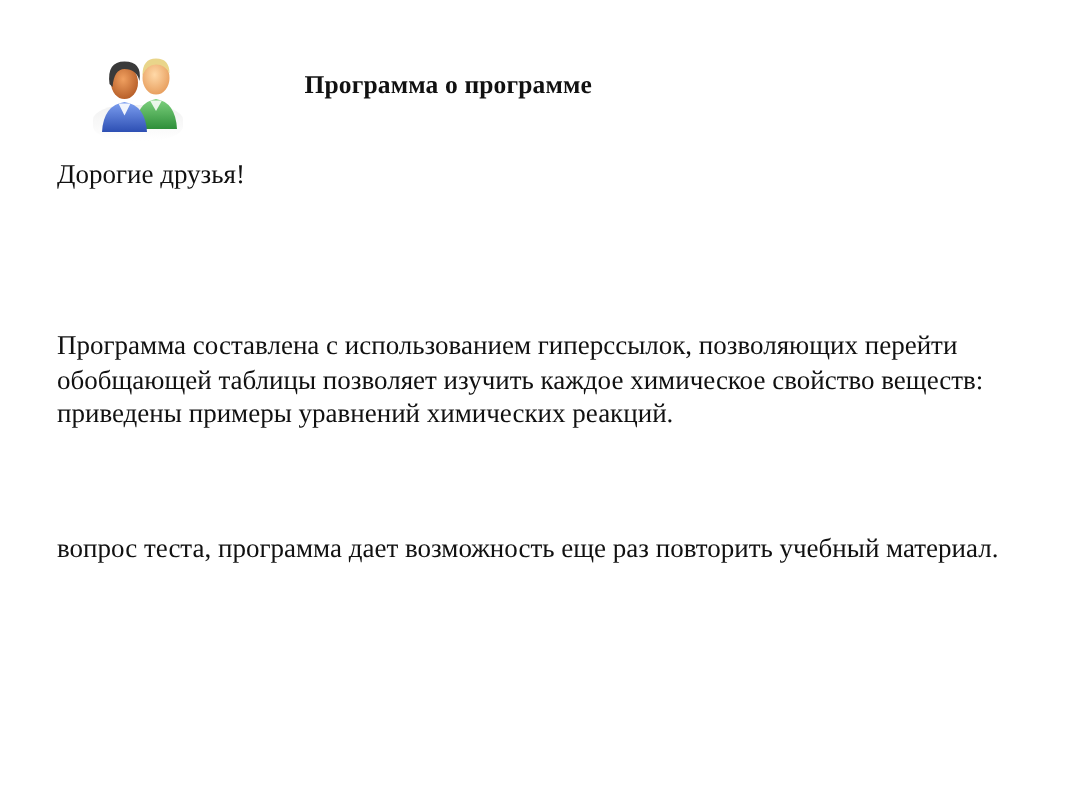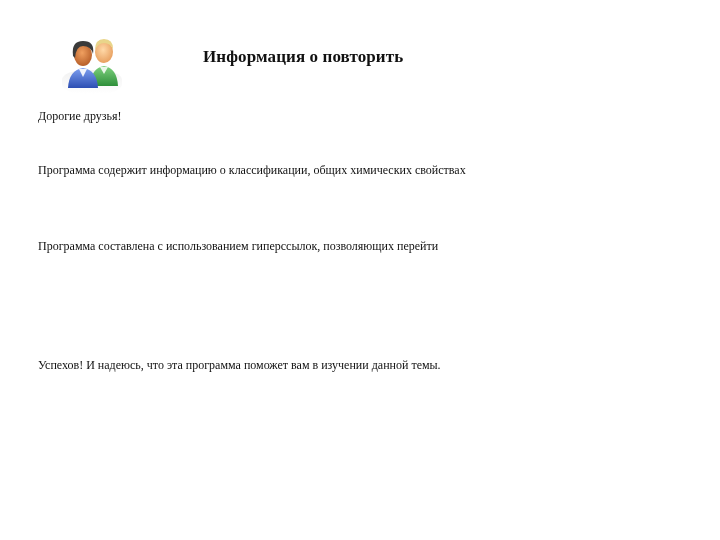--- a/index.html
+++ b/index.html
@@ -36,34 +36,34 @@
       left: 203px;
       top: 47px;
       font-size: 17px;
       font-weight: bold;
       letter-spacing: 0.1px;
       margin: 0;
     }
     .text-block {
       position: absolute;
       left: 38px;
-      font-size: 12px;
+      font-size: 18px;
       line-height: 20px;
       white-space: nowrap;
       margin: 0;
     }
     .text-block .line {
       display: block;
       height: 20px;
     }
     #p1 { top: 107px; line-height: 19px; }
     #p1 .line { height: 19px; }
     #p2 { top: 159px; line-height: 22px; }
     #p2 .line { height: 22px; }
-    #p3 { top: 235px; line-height: 22.6px; }
+    #p3 { top: 219px; line-height: 22.6px; }
     #p3 .line { height: 22.6px; }
     #p4 { top: 355px; line-height: 21.5px; }
     #p4 .line { height: 21.5px; }
   </style>
 </head>
 <body>
 
 <div class="logo-reflection"></div>
 <svg class="logo" viewBox="0 0 66 66" xmlns="http://www.w3.org/2000/svg">
   <defs>
@@ -89,29 +89,30 @@
   <path d="M40 39 L44 46 L48 39 Z" fill="#ffffff" opacity="0.85"></path>
   <ellipse cx="44" cy="24" rx="9" ry="11" fill="url(#gFaceR)"></ellipse>
   <path d="M35 22 Q35 11 44 11 Q53 11 53 21 Q50 15 44 15 Q38 15 35 22 Z" fill="#e9d58a"></path>
 
   <path d="M8 60 Q9 42 23 40 Q37 42 38 60 Z" fill="url(#gShirtL)"></path>
   <path d="M19 41 L23 49 L27 41 Z" fill="#ffffff" opacity="0.9"></path>
   <ellipse cx="23" cy="27" rx="9" ry="11" fill="url(#gFaceL)"></ellipse>
   <path d="M13 28 Q11 13 23 13 Q35 13 33 26 Q31 18 23 18 Q16 18 15 30 Z" fill="#3a3a3a"></path>
 </svg>
 
-<h1 class="title">Информация о повторить</h1>
+<h1 class="title">Программа о программе</h1>
 
 <div class="text-block" id="p1">
   <span class="line">Дорогие друзья!</span>
 </div>
 
 <div class="text-block" id="p2">
-  <span class="line">Программа содержит информацию о классификации, общих химических свойствах</span>
 </div>
 
 <div class="text-block" id="p3">
   <span class="line">Программа составлена с использованием гиперссылок, позволяющих перейти</span>
+  <span class="line">обобщающей таблицы позволяет изучить  каждое химическое свойство веществ:</span>
+  <span class="line">приведены примеры уравнений химических реакций.</span>
 </div>
 
 <div class="text-block" id="p4">
-  <span class="line">Успехов! И надеюсь, что эта программа поможет вам в изучении данной темы.</span>
+  <span class="line">вопрос теста, программа дает возможность еще раз повторить учебный материал.</span>
 </div>
 
 </body></html>

